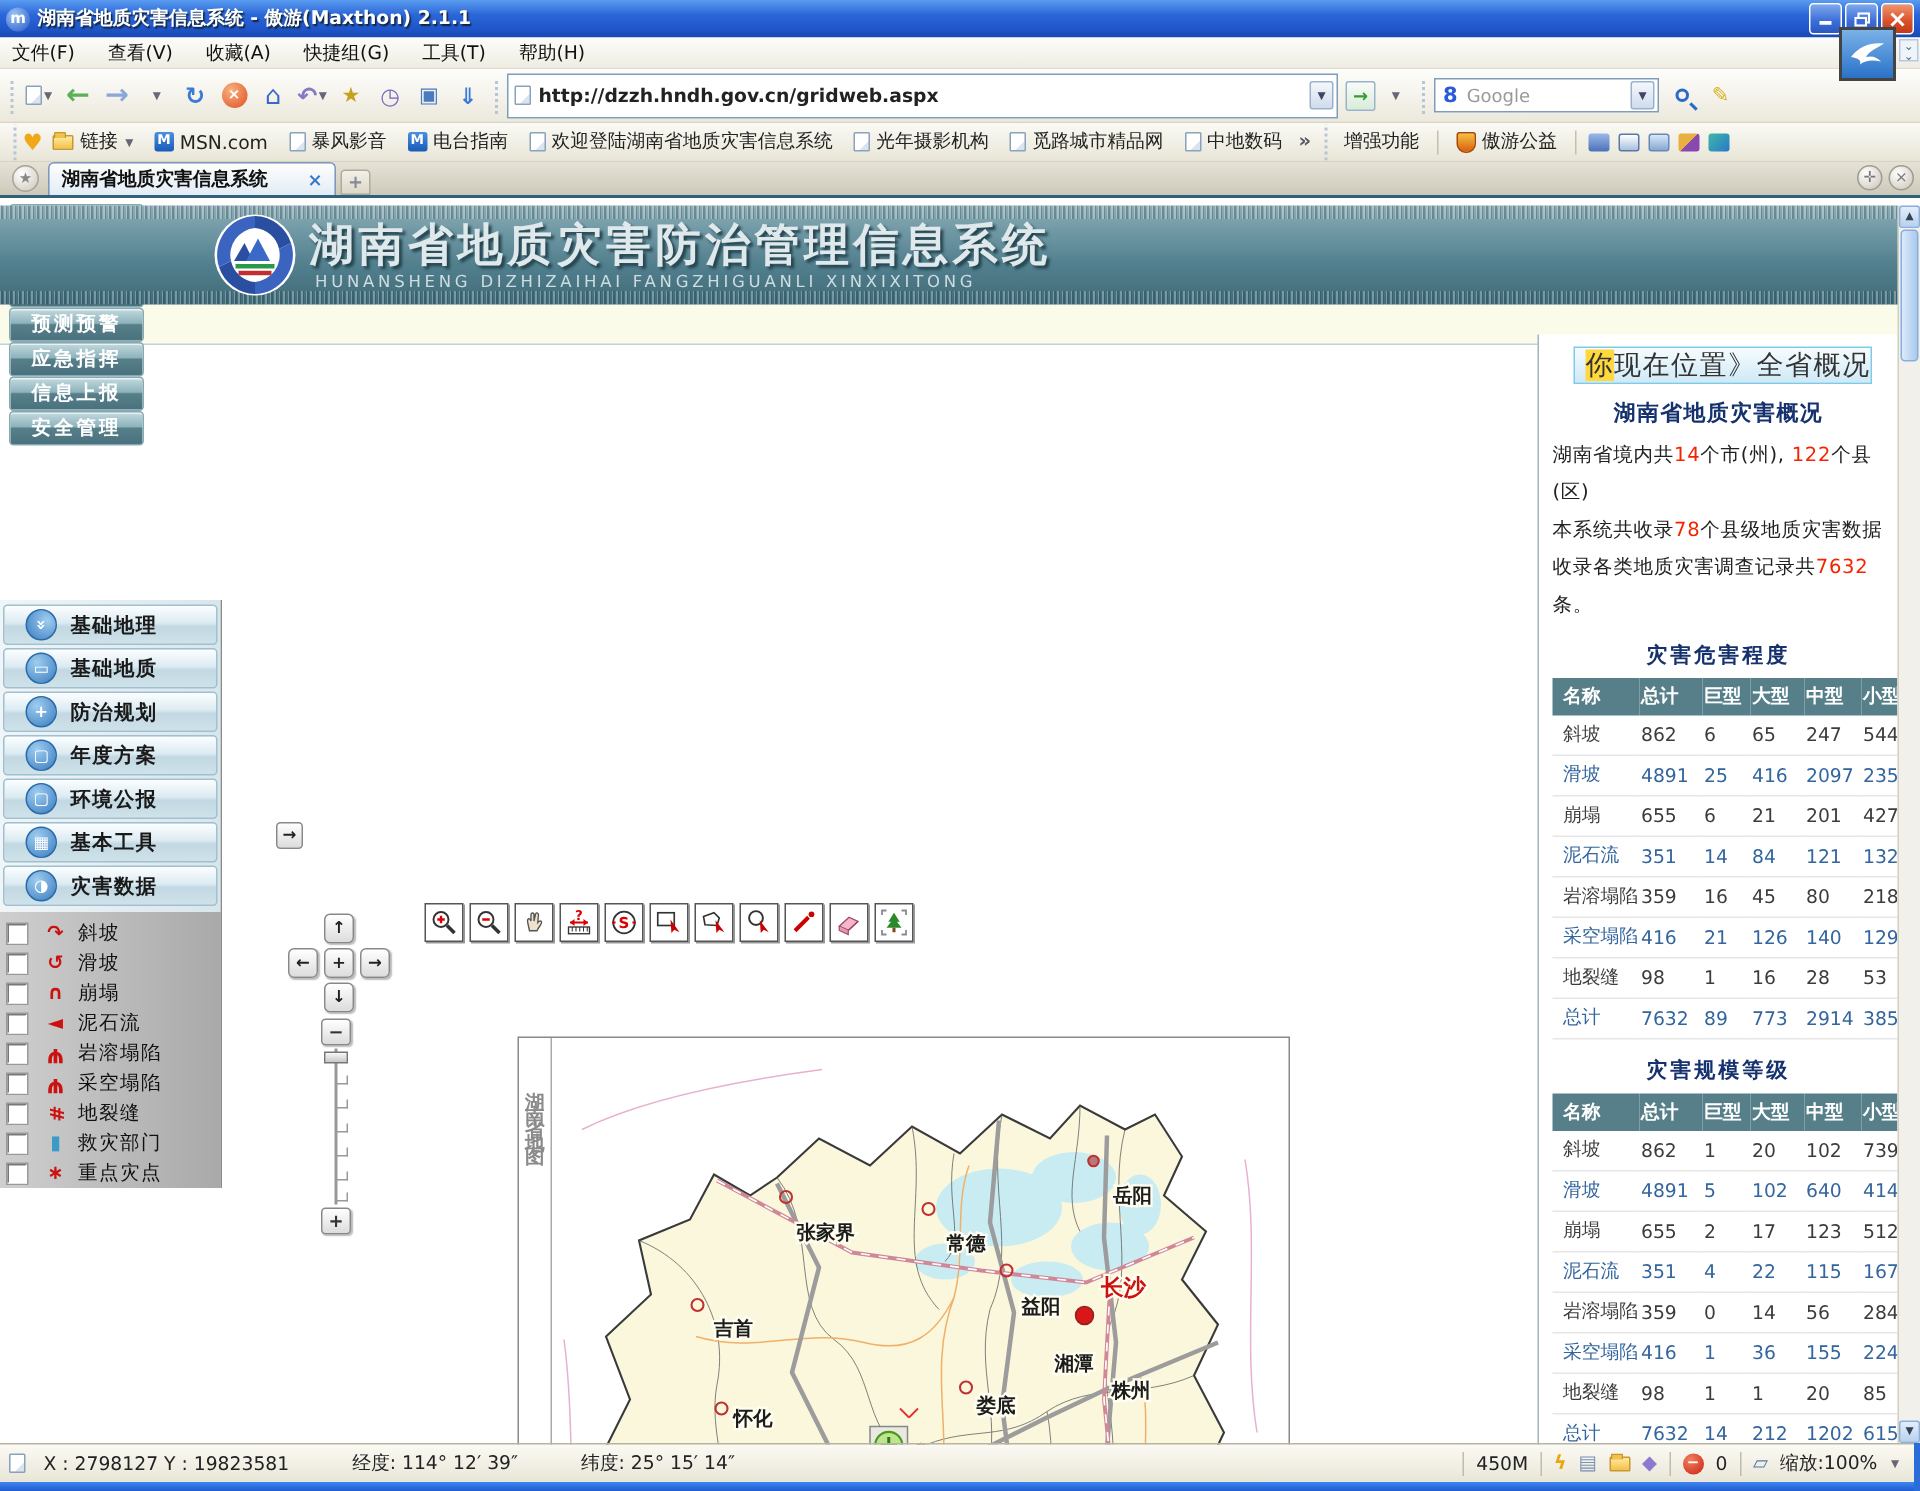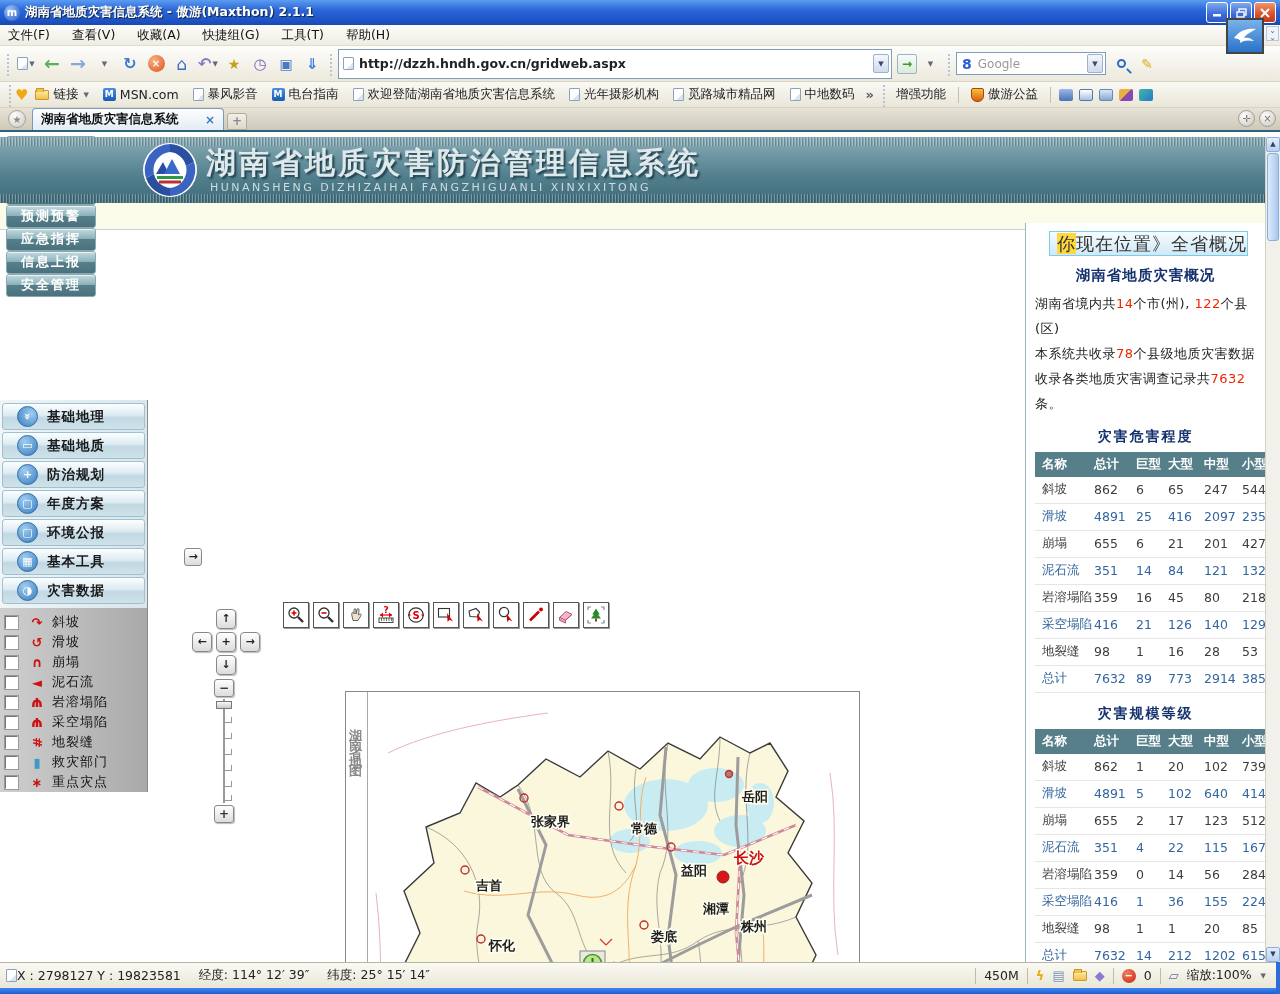--- a/index.html
+++ b/index.html
@@ -150,21 +150,21 @@
   .dtable col.c0{width:58px;} .dtable col.c1{width:42px;} .dtable col.c2{width:32px;} .dtable col.c3{width:36px;} .dtable col.c4{width:38px;} .dtable col.c5{width:36px;}
 
   
   .vscroll { width:15px; background:#f2f0ea; border-left:1px solid #d4d0c4; display:flex; flex-direction:column; }
   .sc-btn { height:15px; background:linear-gradient(180deg,#e4eefc,#b8d0f0); border:1px solid #8ab0dc; border-radius:2px; color:#345; font-size:7px; text-align:center; line-height:13px; }
   .sc-thumb { height:88px; margin:1px; background:linear-gradient(90deg,#dcebfc,#aac8ec); border:1px solid #88aede; border-radius:3px; }
   .sc-fill { flex:1; }
 
   
   .statusbar { position:absolute; left:0; right:0; bottom:6px; height:26px; background:linear-gradient(180deg,#fbfaf3,#e9e6d8); border-top:1px solid #b8b4a4; display:flex; align-items:center; padding:0 6px; font-size:12.5px; color:#222; }
-  .sb-left { display:flex; align-items:center; gap:0; }
+  .sb-left { display:flex; align-items:center; gap:12px; }
   .sb-left .gap { width:18px; }
   .sb-right { margin-left:auto; display:flex; align-items:center; gap:8px; padding-right:8px; }
   .sb-sep { width:1px; height:16px; background:#c0bcac; }
   .sb-ico { font-size:13px; }
   .redcount { width:14px; height:14px; border-radius:50%; background:radial-gradient(circle at 35% 30%,#f08060,#cc2010); color:#fff; font-size:10px; font-weight:bold; text-align:center; line-height:13px; display:inline-block; }
   .bottomstrip { position:absolute; left:0; right:0; bottom:0; height:6px; background:linear-gradient(180deg,#3f86f2,#1f5cd0); }
   .rightedge { position:absolute; right:0; bottom:0; width:4px; height:32px; background:#2a6cd8; z-index:5; }
 </style>
 </head>
 <body>

